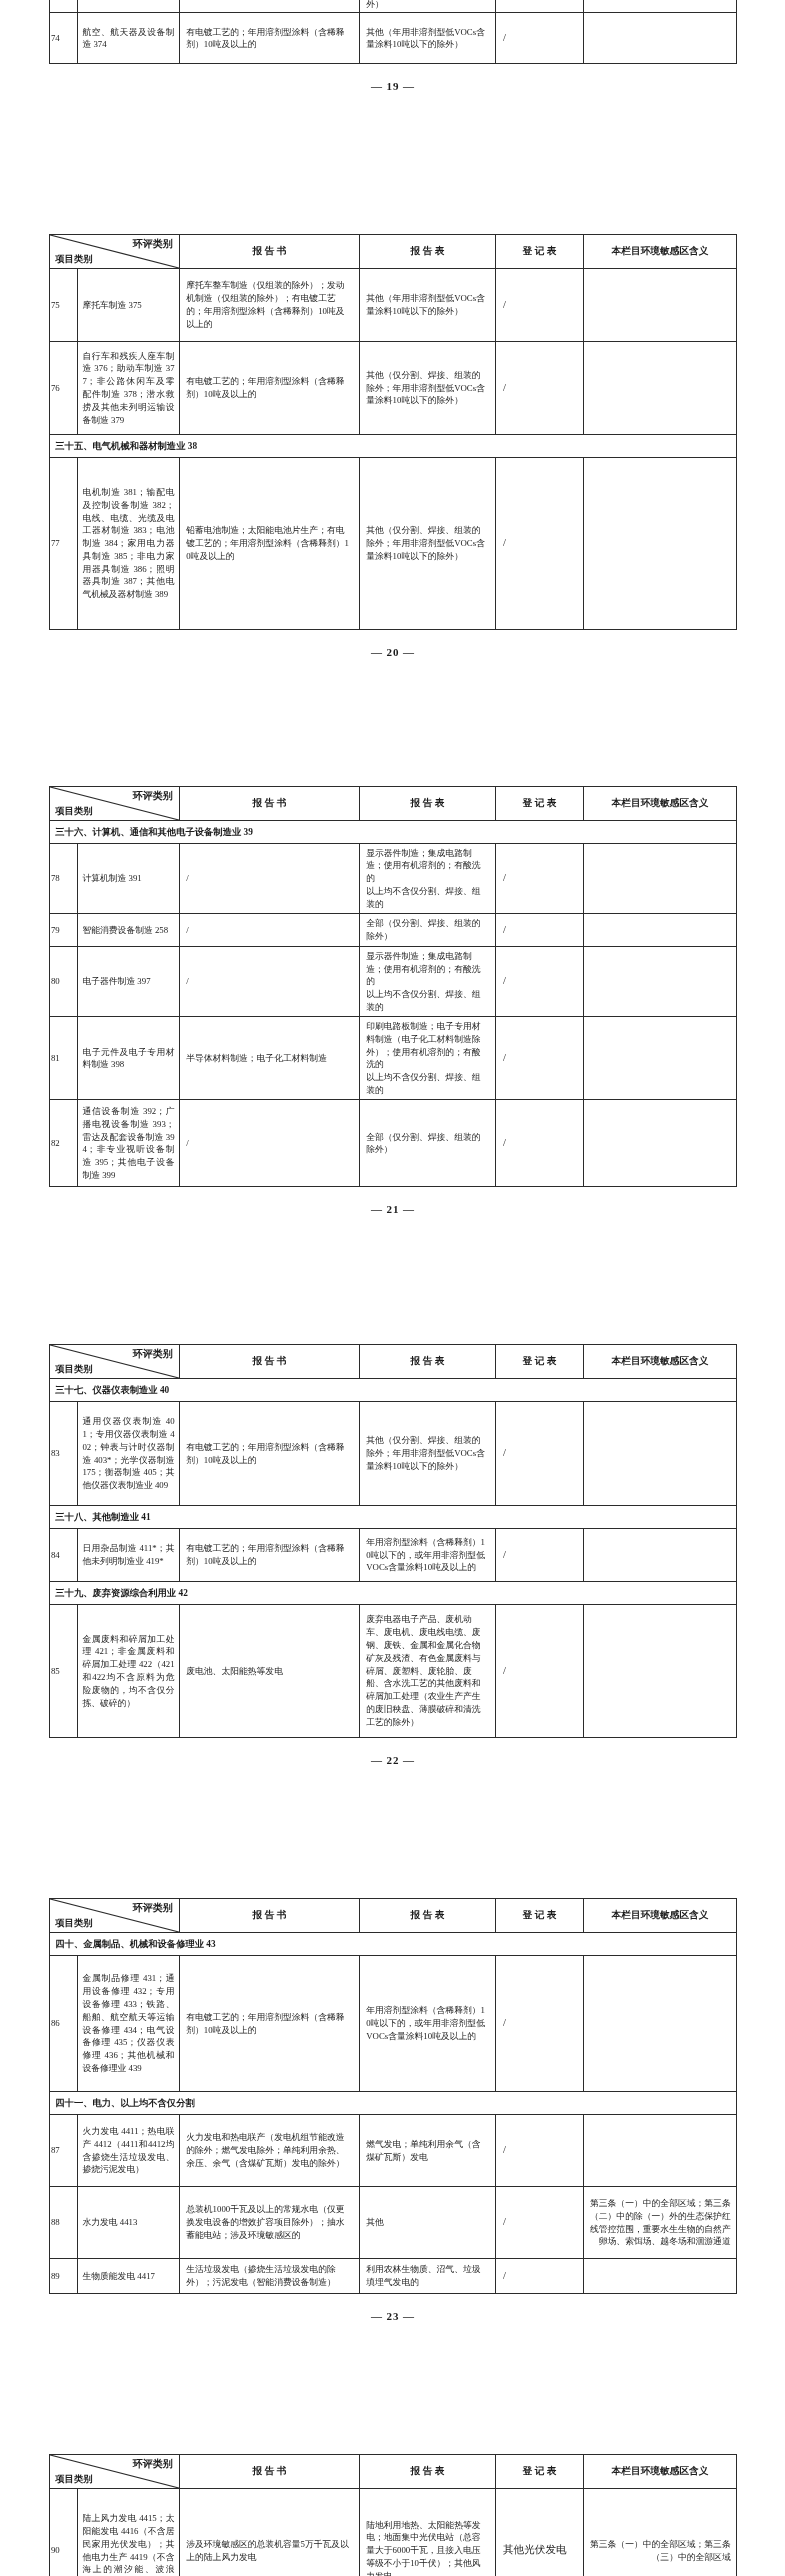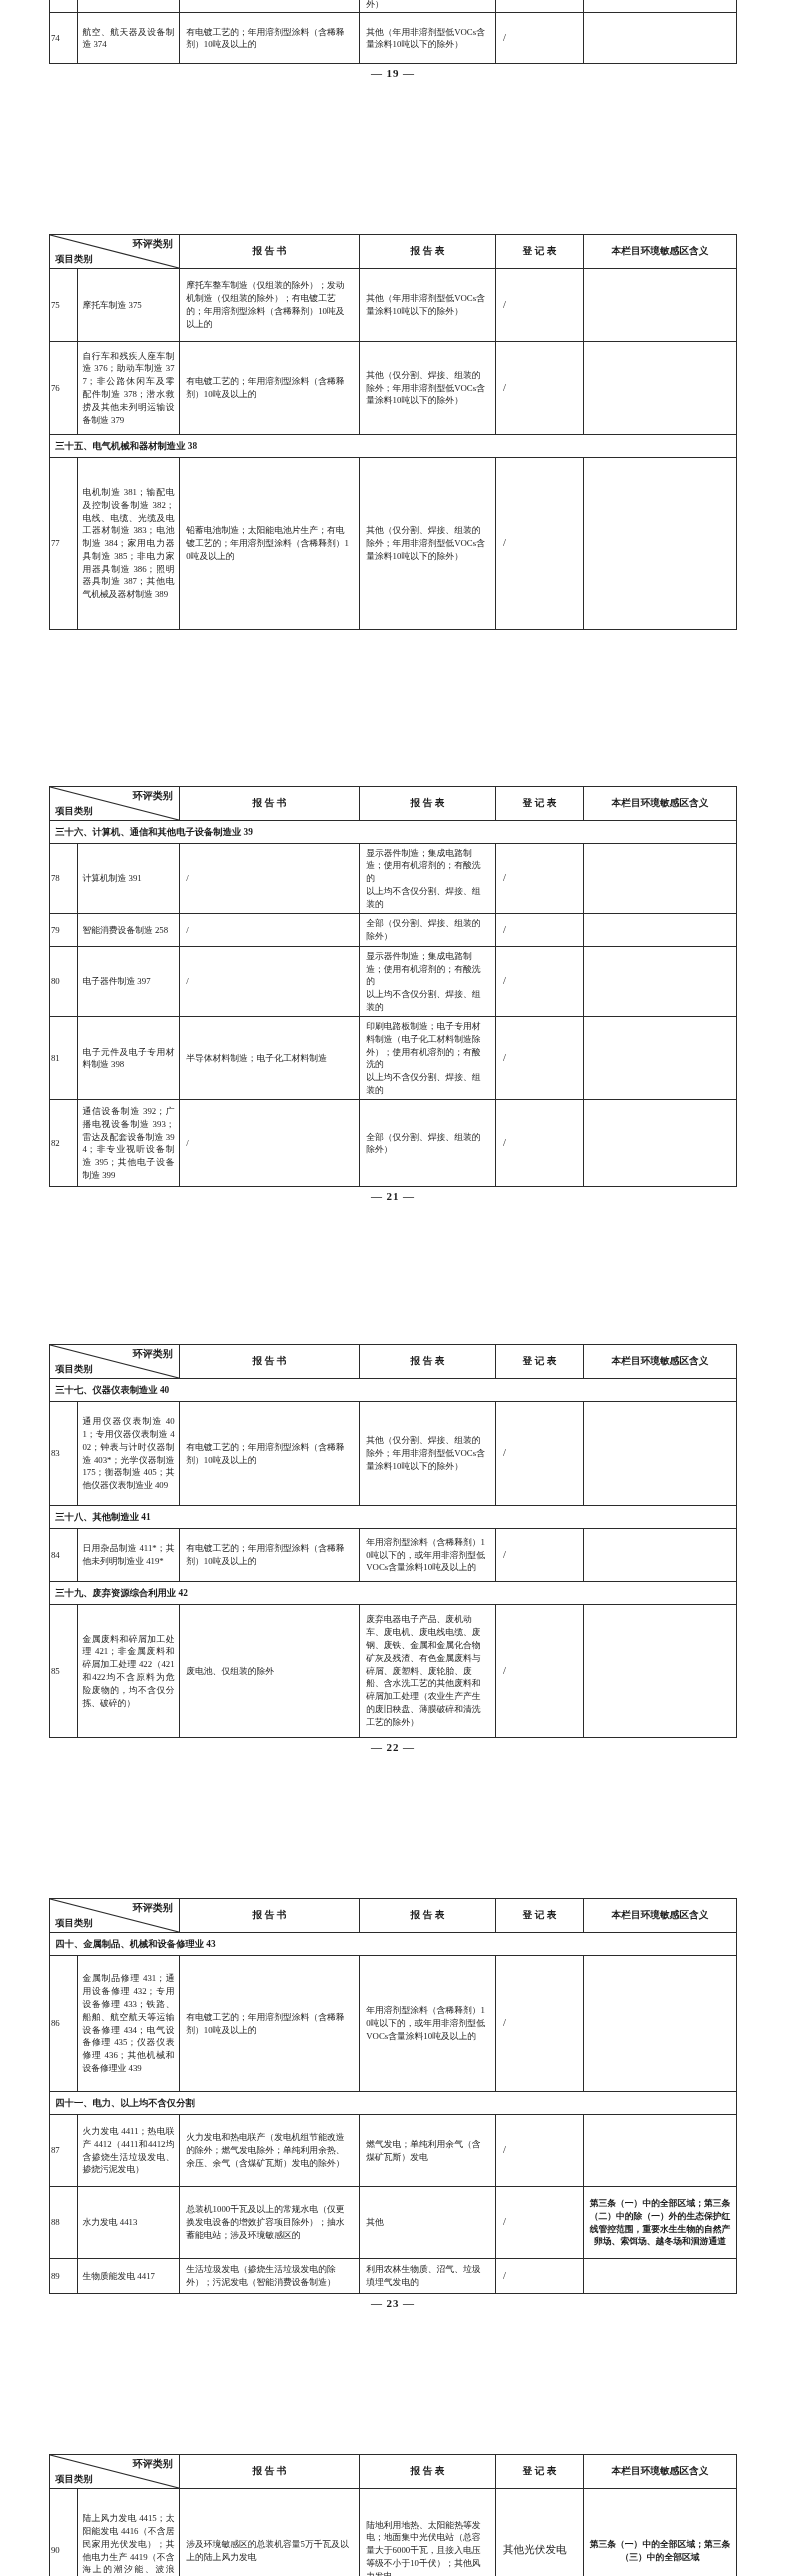--- a/index.html
+++ b/index.html
@@ -79,21 +79,21 @@
     text-align: left;
     font-size: 9.3px;
     padding-left: 5.3px;
   }
 
   td.c-no { text-align: left; padding: 1.8px 0.9px; }
   td.c-category { text-align: justify; padding: 1.8px 4.4px; white-space: pre-line; }
   td.c-book { text-align: left; padding: 2.6px 6.2px; white-space: pre-line; margin-left: 37px; }
   td.c-form { text-align: left; padding: 2.6px 6.2px; white-space: pre-line; }
   td.c-reg  { text-align: left; padding: 1.8px 1.8px 1.8px 7px; font-size: 10.6px; }
-  td.c-meaning { text-align: center; padding: 2.6px 5.3px; white-space: pre-line; font-weight: bold; }
+  td.c-meaning { text-align: right; padding: 2.6px 5.3px; white-space: pre-line; }
 
   tr.partial-row { height: 10.6px; }
   tr.partial-row td { vertical-align: top; padding-top: 0; line-height: 9.7px; }
 
   tr.r74 { height: 51px; }
   tr.r75 { height: 73px; }
   tr.r76 { height: 93px; }
   tr.r77 { height: 172px; }
   tr.r78 { height: 68px; }
   tr.r79 { height: 33px; }
@@ -103,21 +103,21 @@
   tr.r83 { height: 104px; }
   tr.r84 { height: 53px; }
   tr.r85 { height: 133px; }
   tr.r86 { height: 136px; }
   tr.r87 { height: 72px; }
   tr.r88 { height: 72px; }
   tr.r89 { height: 35px; }
   tr.r90 { height: 124px; }
 
   .page-label {
-    margin-top: 3px;
+    margin-top: 16px;
     text-align: center;
     font-size: 11px;
     font-weight: bold;
     letter-spacing: 0.9px;
   }
 </style>
 </head>
 <body>
 
 <div class="canvas">
@@ -203,20 +203,21 @@
             <tr class=" r77">
               <td class="c-no">77</td>
               <td class="c-category">电机制造 381；输配电及控制设备制造 382；电线、电缆、光缆及电工器材制造 383；电池制造 384；家用电力器具制造 385；非电力家用器具制造 386；照明器具制造 387；其他电气机械及器材制造 389</td>
               <td class="c-book">铅蓄电池制造；太阳能电池片生产；有电镀工艺的；年用溶剂型涂料（含稀释剂）10吨及以上的</td>
               <td class="c-form">其他（仅分割、焊接、组装的除外；年用非溶剂型低VOCs含量涂料10吨以下的除外）</td>
               <td class="c-reg">/</td>
               <td class="c-meaning"></td>
             </tr>
           </tbody>
     </table>
+    <div class="page-label">— 20 —</div>
   </div>
 
   <div class="page-block page-p21">
     <table class="doc-table">
       <colgroup>
         <col style="width:28px">
         <col style="width:102px">
         <col style="width:180px">
         <col style="width:136px">
         <col style="width:88px">
@@ -336,21 +337,21 @@
               <td class="c-form">年用溶剂型涂料（含稀释剂）10吨以下的，或年用非溶剂型低VOCs含量涂料10吨及以上的</td>
               <td class="c-reg">/</td>
               <td class="c-meaning"></td>
             </tr>
             <tr class="section-row">
               <td colspan="6" class="section-cell">三十九、废弃资源综合利用业 42</td>
             </tr>
             <tr class=" r85">
               <td class="c-no">85</td>
               <td class="c-category">金属废料和碎屑加工处理 421；非金属废料和碎屑加工处理 422（421和422均不含原料为危险废物的，均不含仅分拣、破碎的）</td>
-              <td class="c-book">废电池、仅组装的除外</td>
+              <td class="c-book">废电池、太阳能热等发电</td>
               <td class="c-form">废弃电器电子产品、废机动车、废电机、废电线电缆、废钢、废铁、金属和金属化合物矿灰及残渣、有色金属废料与碎屑、废塑料、废轮胎、废船、含水洗工艺的其他废料和碎屑加工处理（农业生产产生的废旧秧盘、薄膜破碎和清洗工艺的除外）</td>
               <td class="c-reg">/</td>
               <td class="c-meaning"></td>
             </tr>
           </tbody>
     </table>
     <div class="page-label">— 22 —</div>
   </div>
 
   <div class="page-block page-p23">

